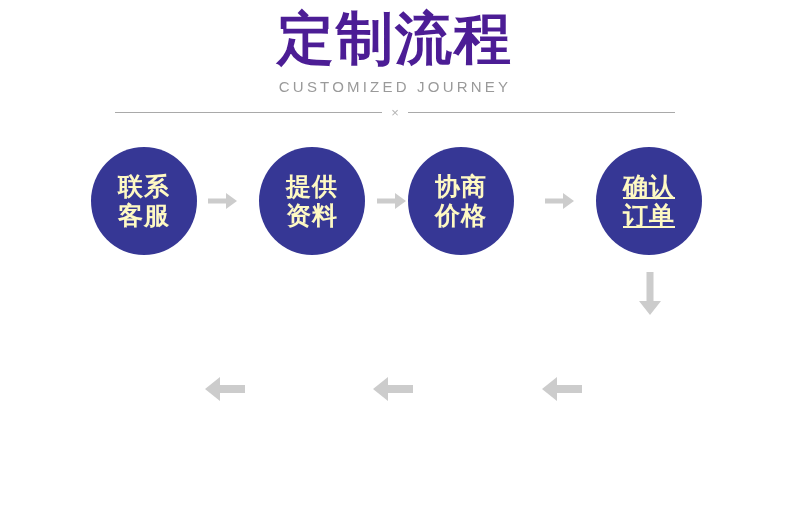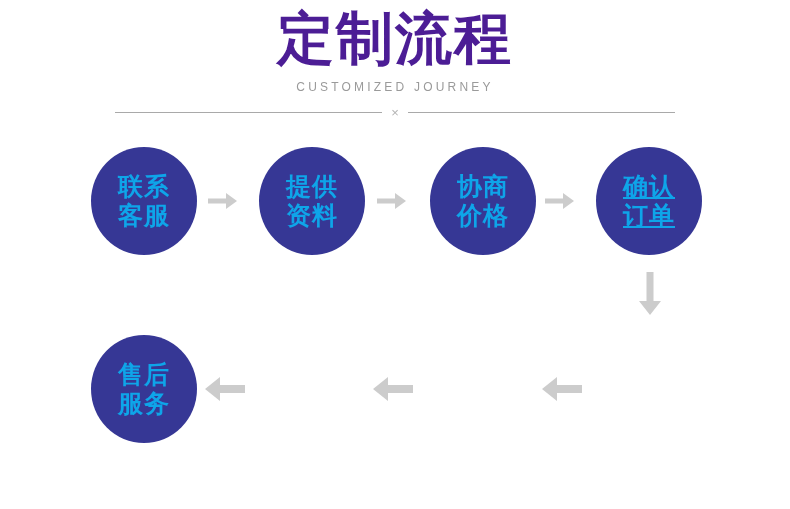--- a/index.html
+++ b/index.html
@@ -36,21 +36,21 @@
     font-size: 57px;
     line-height: 66px;
     font-weight: bold;
     color: #4c1d95;
     letter-spacing: 2px;
     font-family: Liberation Serif, serif;
   }
   .subtitle {
     margin: 0;
     padding-top: 6px;
-    font-size: 12px;
+    font-size: 15px;
     line-height: 18px;
     font-weight: normal;
     color: #9a9a9a;
     letter-spacing: 3.2px;
     font-family: "Liberation Sans", sans-serif;
   }
 
   .divider {
     position: absolute;
     left: 115px;
@@ -86,38 +86,38 @@
   #flow-row-1 { top: 147px; }
   #flow-row-2 { top: 335px; }
 
   .node {
     position: absolute;
     top: 0;
     width: 106px;
     height: 108px;
     border-radius: 50%;
     background: #363795;
-    color: #0ea5e9;
+    color: #fef9c3;
     display: flex;
     flex-direction: column;
     align-items: center;
     justify-content: center;
   }
   .node .line {
     font-size: 25px;
     line-height: 29px;
     font-weight: bold;
     letter-spacing: 1px;
     white-space: nowrap;
     font-family: "DejaVu Sans", "Liberation Sans", sans-serif;
   }
 
   .node-0 { left: 91px; }
   .node-1 { left: 259px; text-align: center; }
-  .node-2 { left: 430px; }
+  .node-2 { left: 408px; }
   .node-3 { left: 596px; text-decoration: underline; }
 
   
   .arrow-h {
     position: absolute;
     height: 30px;
     top: 39px;
     display: flex;
     align-items: center;
   }
@@ -199,24 +199,20 @@
   </div>
 
   <div class="arrow-down">
     <svg width="32" height="44" viewBox="0 0 32 44" aria-hidden="true">
       <path d="M12.5 0 H19.5 V29 H27 L16 43 L5 29 H12.5 Z" fill="#cccccc"></path>
     </svg>
   </div>
 
   <div class="flow-row" id="flow-row-2">
 
-    <div class="node node-0">
-      <span class="line">售后</span>
-      <span class="line">服务</span>
-    </div>
 
     <div class="arrow-h arrow-l-0">
       <svg width="40" height="26" viewBox="0 0 40 26" aria-hidden="true">
         <path d="M40 9 H15 V1 L0 13 L15 25 V17 H40 Z" fill="#cccccc"></path>
       </svg>
     </div>
 
 
     <div class="arrow-h arrow-l-1">
       <svg width="40" height="26" viewBox="0 0 40 26" aria-hidden="true">

